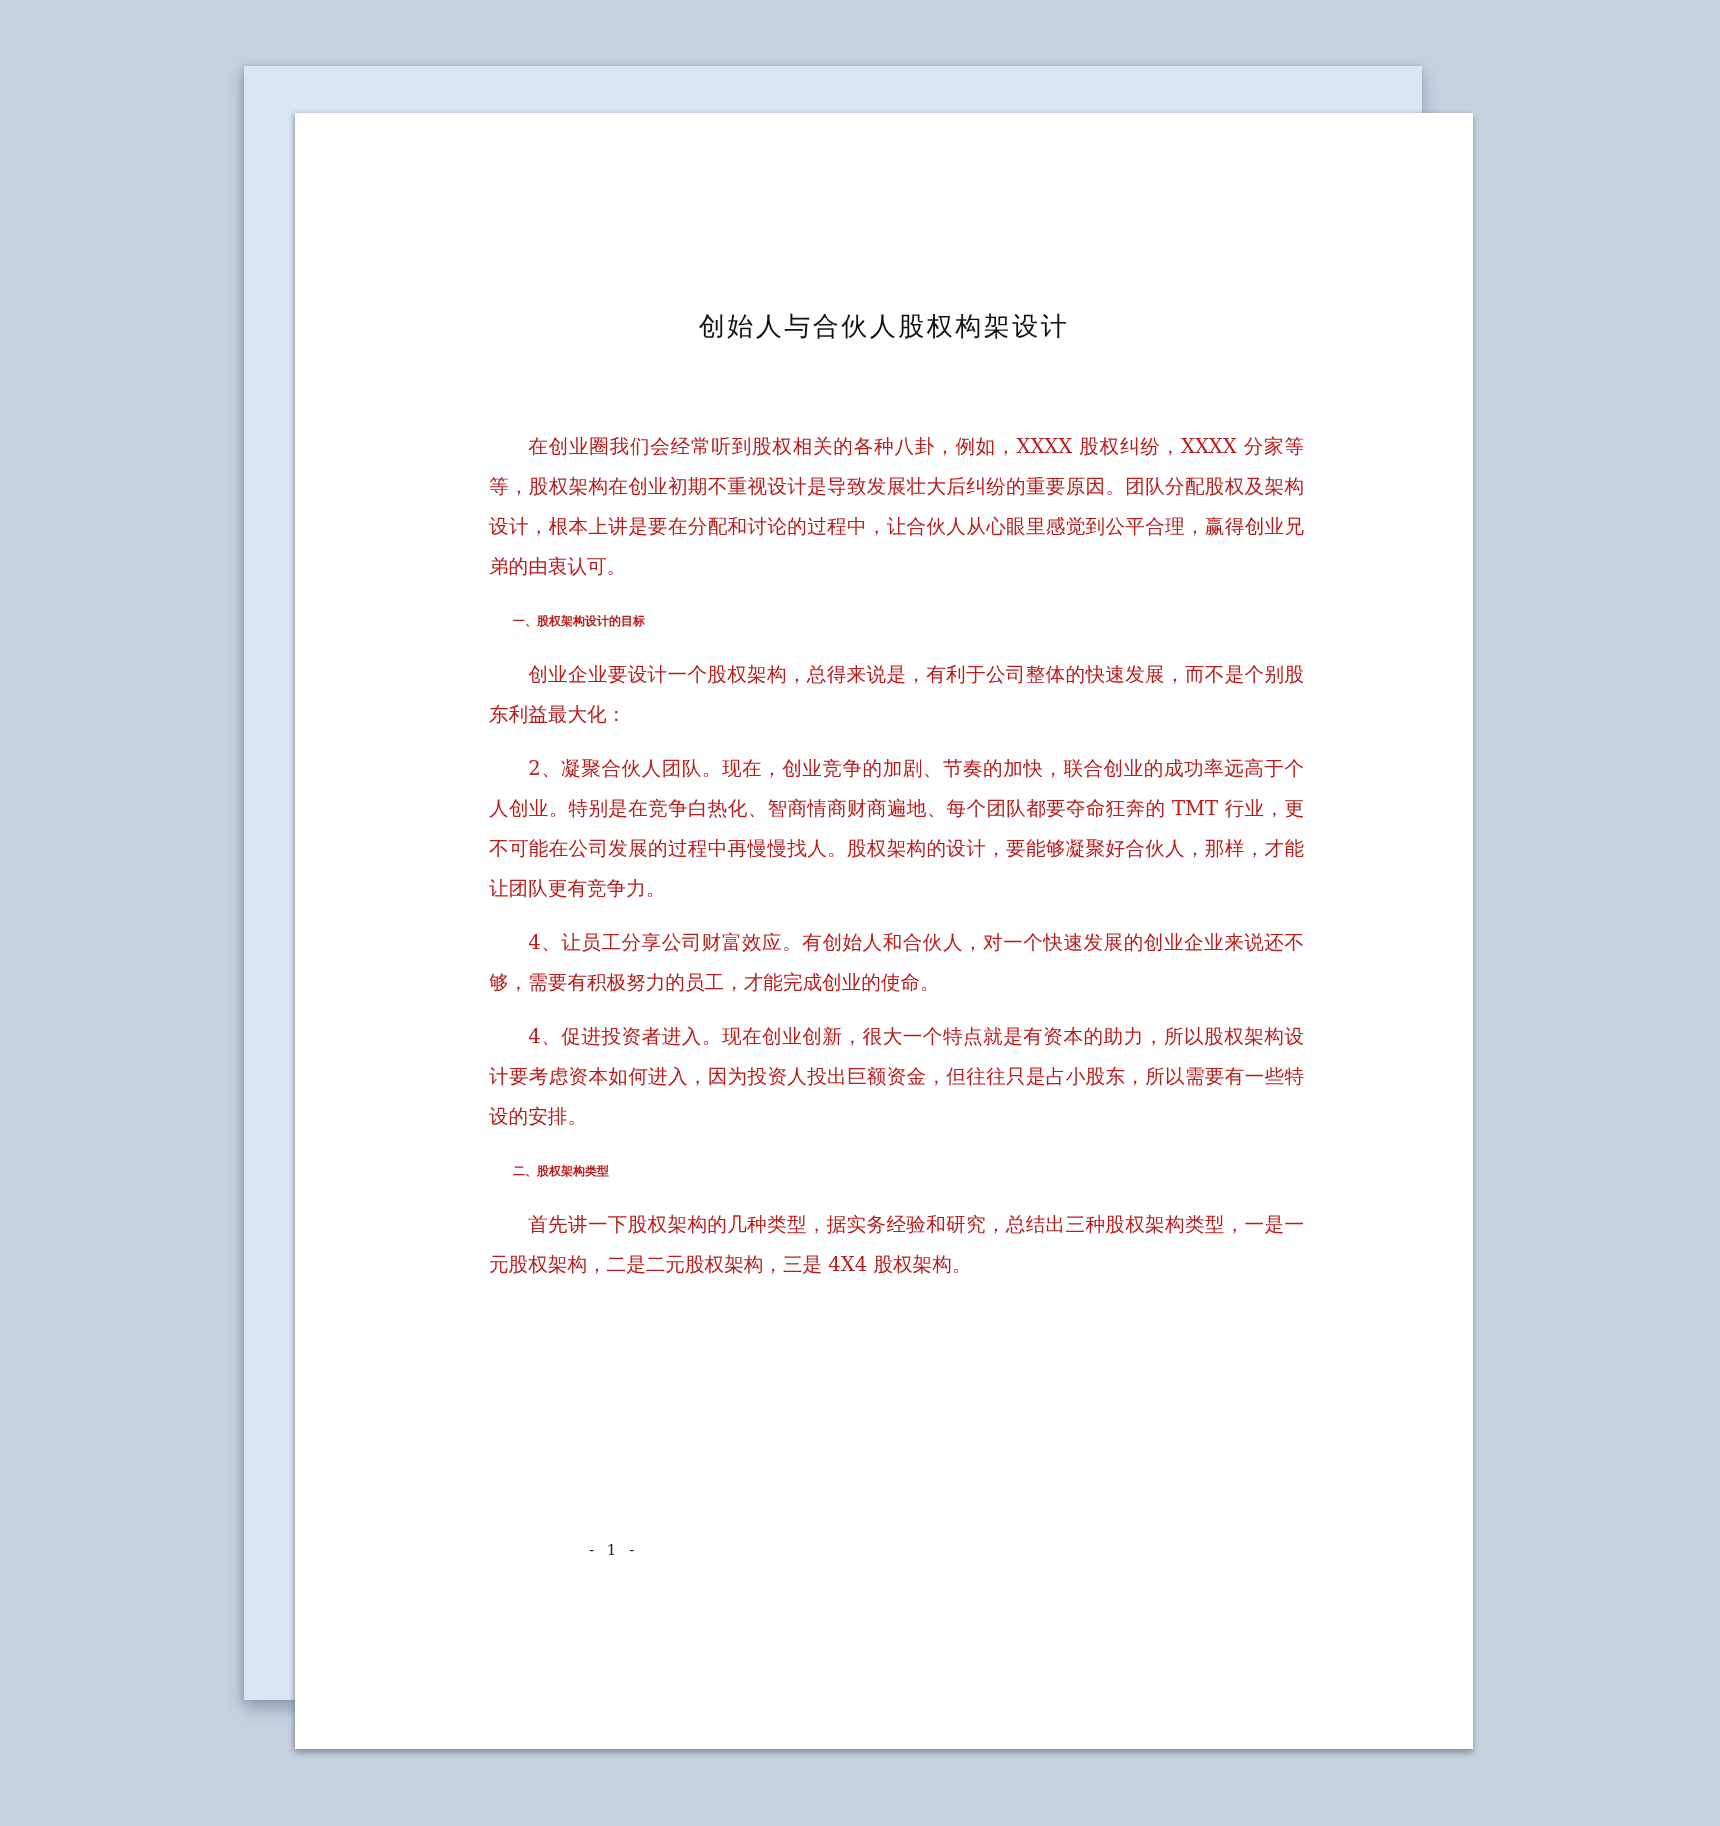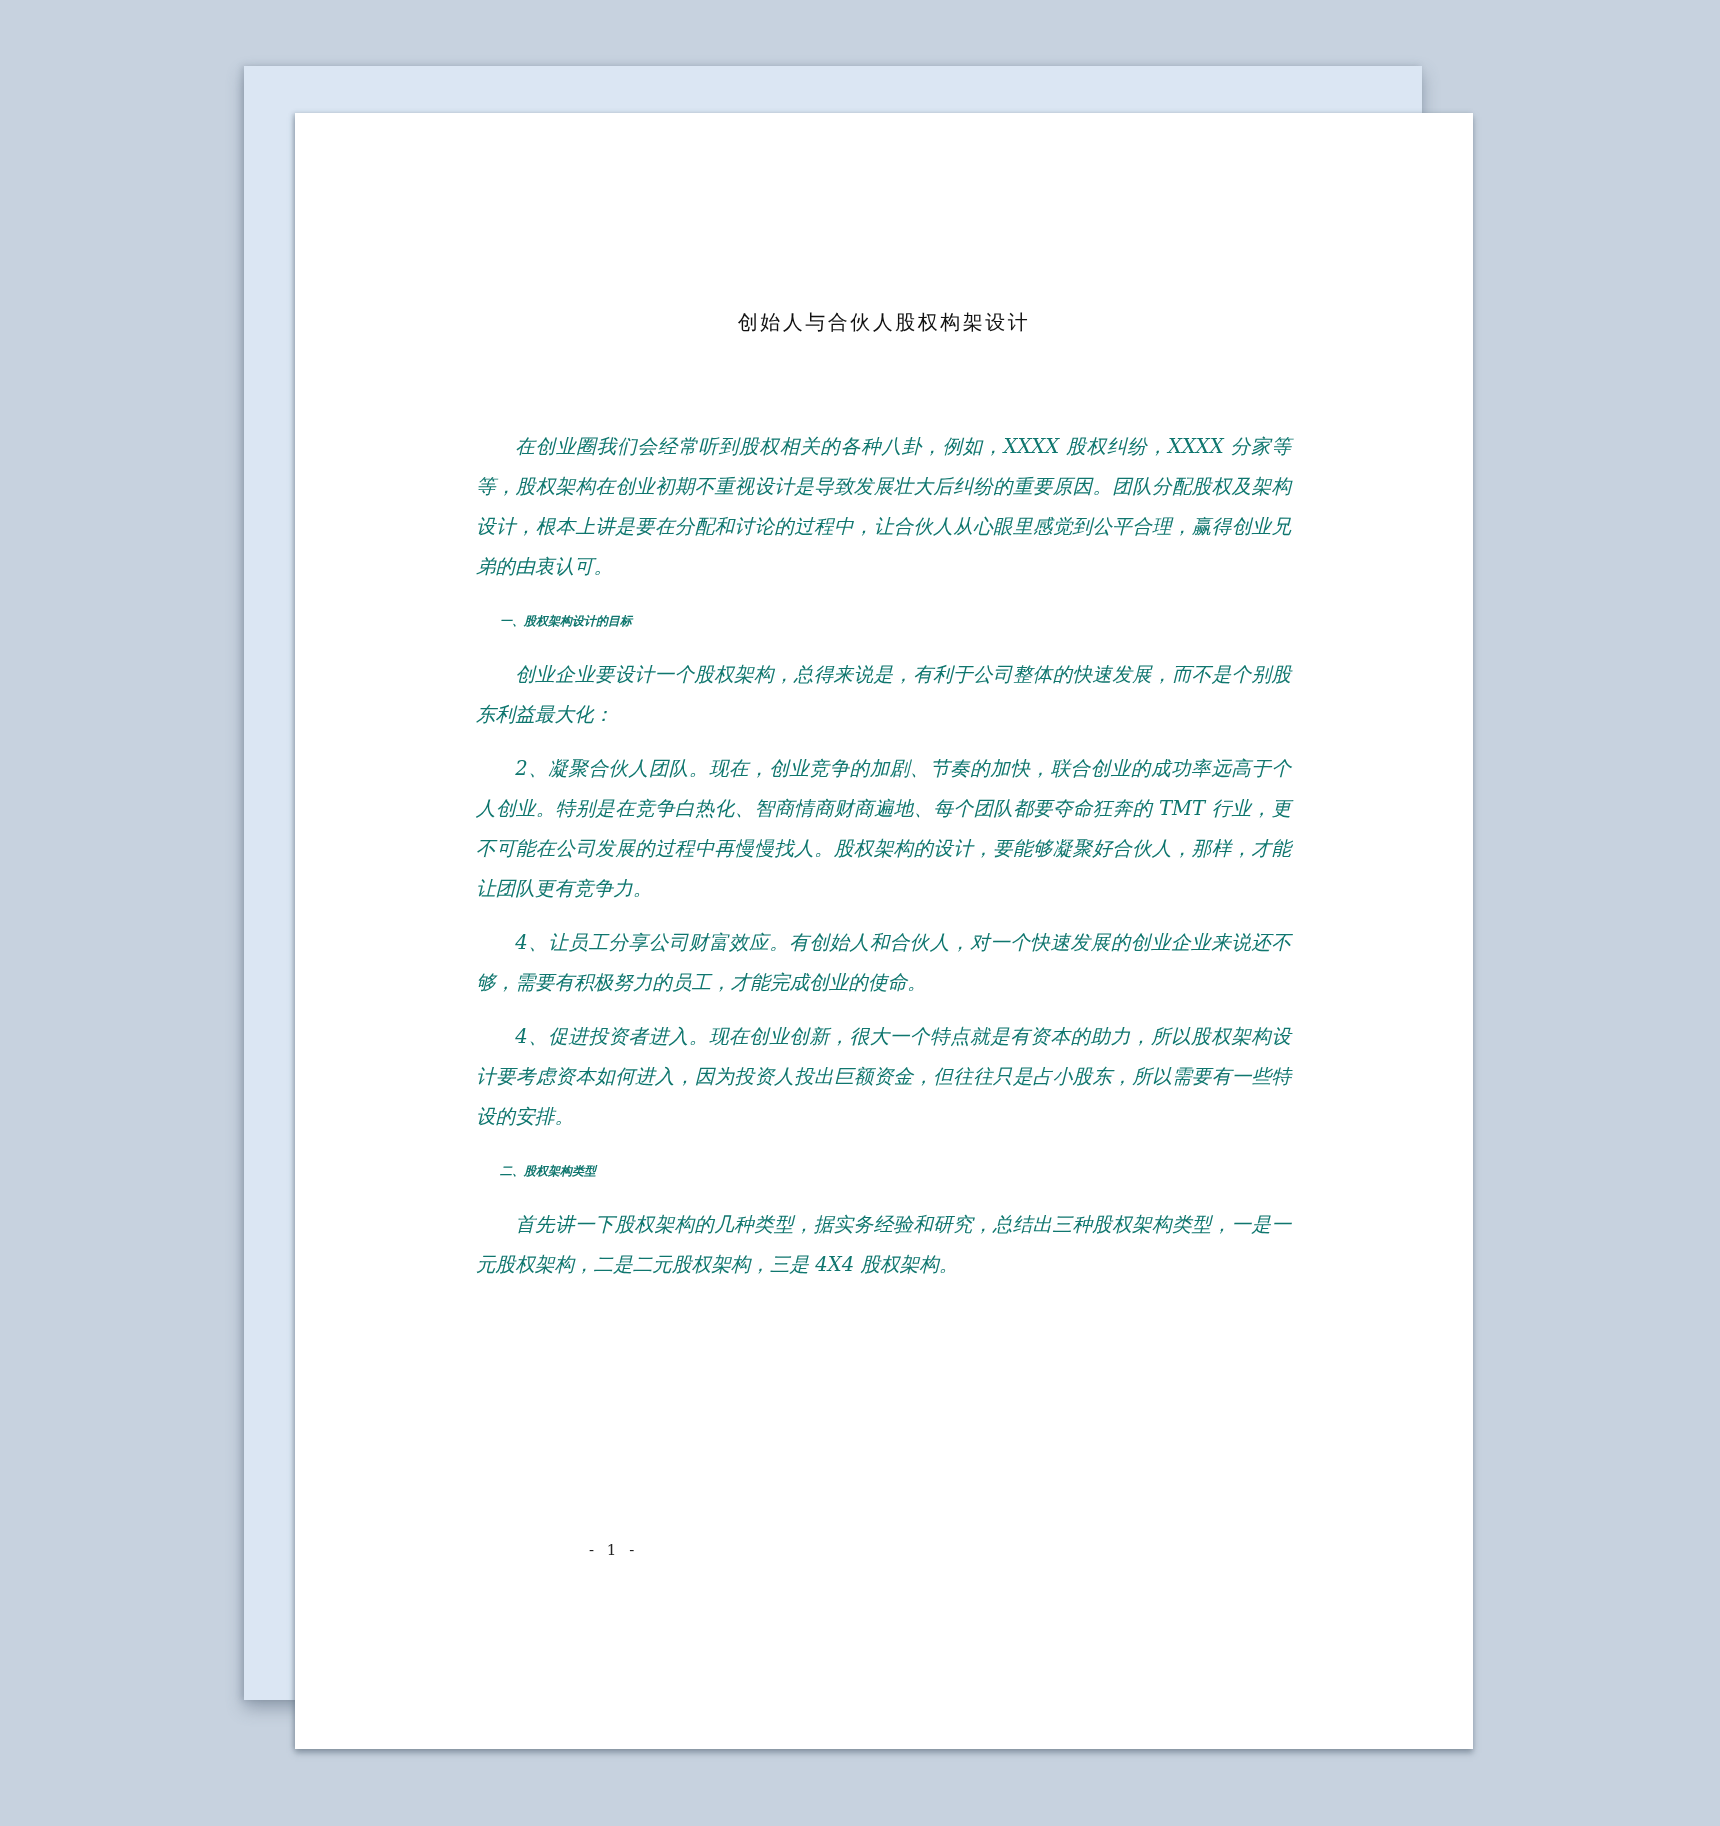--- a/index.html
+++ b/index.html
@@ -18,31 +18,30 @@
   .front-page {
     position: absolute; left: 295px; top: 113px;
     width: 1178px; height: 1636px;
     background: #ffffff;
     box-shadow: 0 4px 6px rgba(90,105,120,0.55), -2px 0 4px rgba(120,135,150,0.35);
   }
   .doc-title {
     position: absolute; left: 0; right: 0; top: 196px;
     text-align: center;
     font-family: Liberation Mono, monospace;
-    font-size: 20px; letter-spacing: 2.5px;
+    font-size: 26px; letter-spacing: 2.5px;
     color: #111;
   }
   .doc-body {
-    position: absolute; left: 181px; top: 314px;
+    position: absolute; left: 194px; top: 314px;
     width: 815px;
-    color: #0f766e;
+    color: #b91c1c;
     font-size: 19.6px;
     line-height: 40px;
     text-align: justify;
-    font-style: italic;
   }
   .para { margin: 0 0 14px 0; text-indent: 2em; }
   .heading {
     margin: 0 0 14px 0; text-indent: 2em;
     font-family: "DejaVu Sans", "Liberation Sans", sans-serif;
     font-weight: bold; font-size: 12px;
   }
   .page-number {
     position: absolute; left: 294px; top: 1428px;
     font-size: 15px; color: #222; letter-spacing: 4px;

